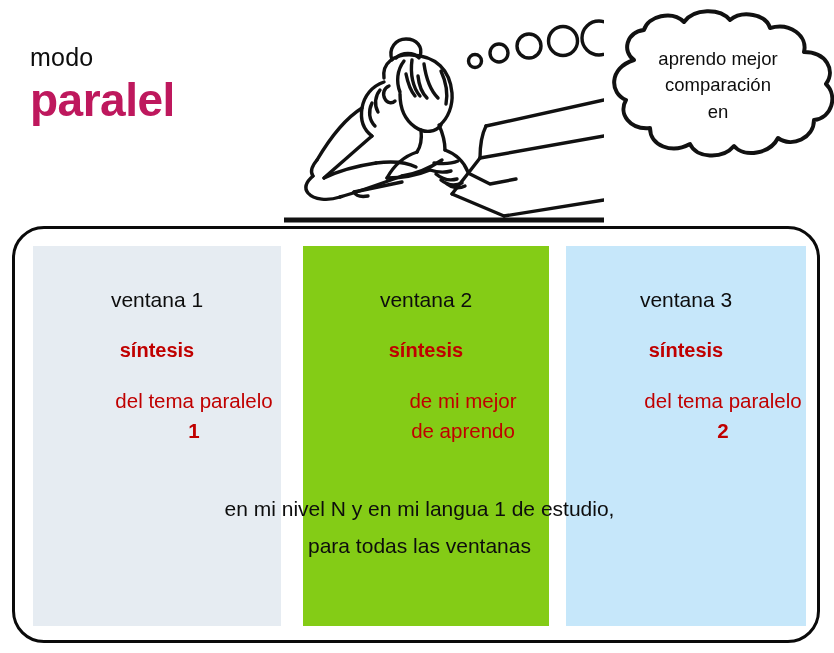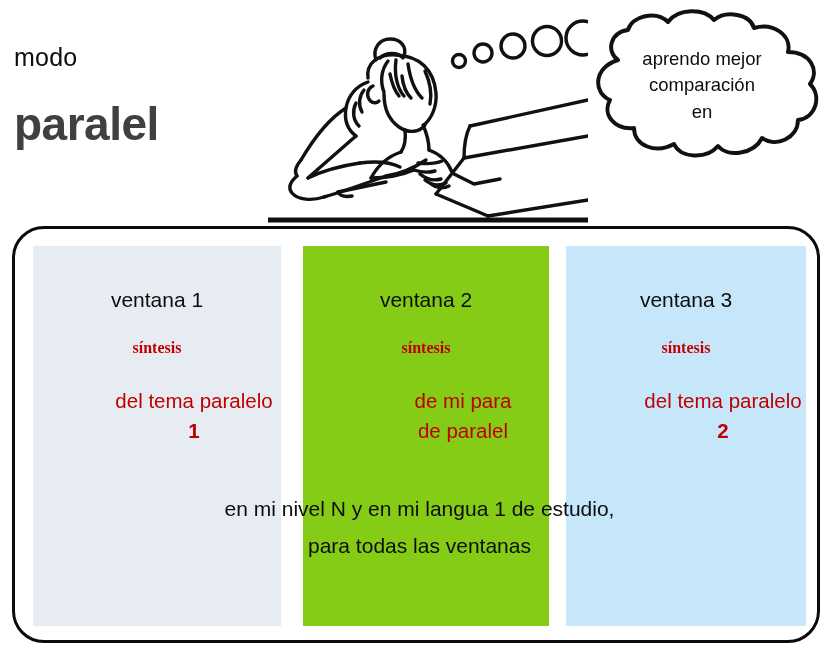--- a/index.html
+++ b/index.html
@@ -12,43 +12,43 @@
     height: 653px;
     position: relative;
     overflow: hidden;
     font-family: "Liberation Sans", sans-serif;
     -webkit-font-smoothing: antialiased;
   }
 
   
   #header-area {
     position: absolute;
-    left: 0; top: 0;
+    left: 16px; top: 0;
     width: 756px;
     height: 225px;
   }
 
   #title-block {
     position: absolute;
     left: 14px;
     top: 44px;
     width: 270px;
   }
   #title-modo {
     font-size: 25px;
     color: #0d0d0d;
     line-height: 1.1;
     letter-spacing: 0.2px;
   }
   #title-paralel {
     font-size: 46px;
     font-weight: bold;
-    color: #404040;
+    color: #be185d;
     line-height: 1.15;
-    margin-top: 26px;
+    margin-top: 2px;
     letter-spacing: -0.5px;
   }
 
   
   #illustration {
     position: absolute;
     left: 268px;
     top: 8px;
     width: 320px;
     height: 218px;
@@ -103,24 +103,23 @@
     text-align: center;
     font-size: 21px;
     color: #0d0d0d;
   }
   .col-synth {
     position: absolute;
     top: 93px;
     left: 0;
     width: 100%;
     text-align: center;
-    font-size: 16px;
+    font-size: 20px;
     font-weight: bold;
     color: #c00000;
-    font-family: Liberation Serif, serif;
   }
   .col-desc {
     position: absolute;
     top: 140px;
     left: 0;
     width: 100%;
     text-align: center;
     font-size: 20.5px;
     color: #c00000;
     line-height: 1.45;
@@ -258,22 +257,22 @@
     <div class="col-desc">
       <span>del tema paralelo</span>
       <span class="emph">1</span>
     </div>
   </div>
 
   <div class="column" id="col-2">
     <div class="col-title">ventana 2</div>
     <div class="col-synth">síntesis</div>
     <div class="col-desc">
-      <span>de mi para</span>
-      <span class="emph" style="font-weight:normal">de paralel</span>
+      <span>de mi mejor</span>
+      <span class="emph" style="font-weight:normal">de aprendo</span>
     </div>
   </div>
 
   <div class="column" id="col-3">
     <div class="col-title">ventana 3</div>
     <div class="col-synth">síntesis</div>
     <div class="col-desc">
       <span>del tema paralelo</span>
       <span class="emph">2</span>
     </div>

